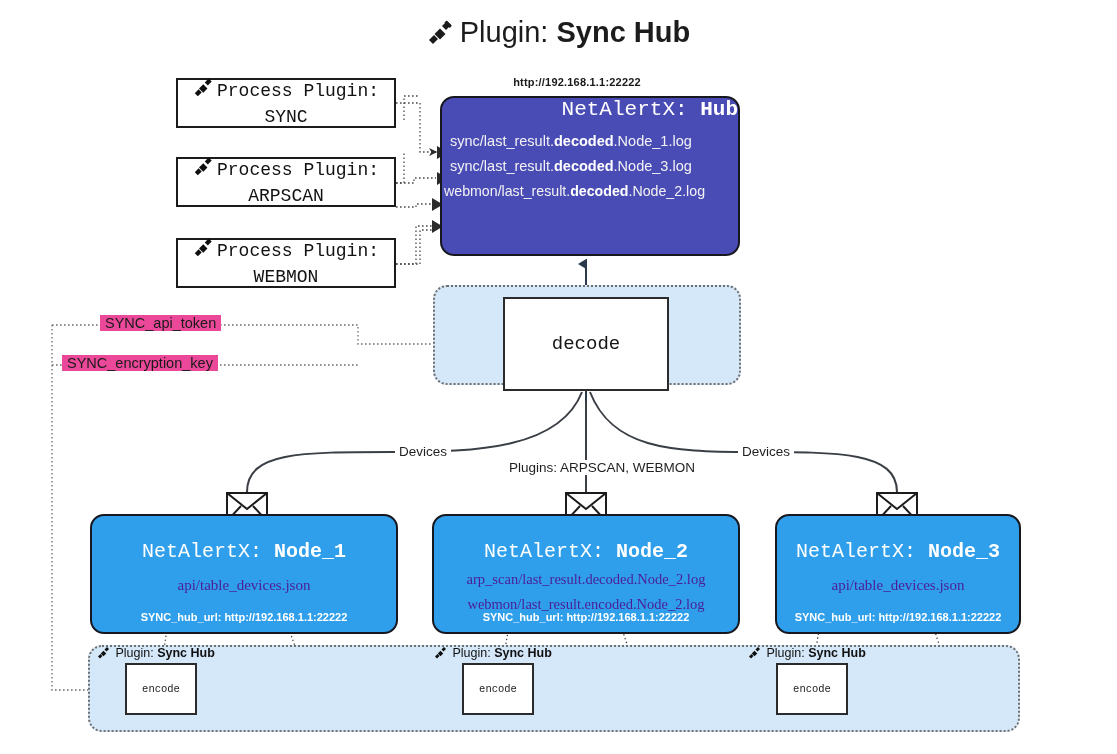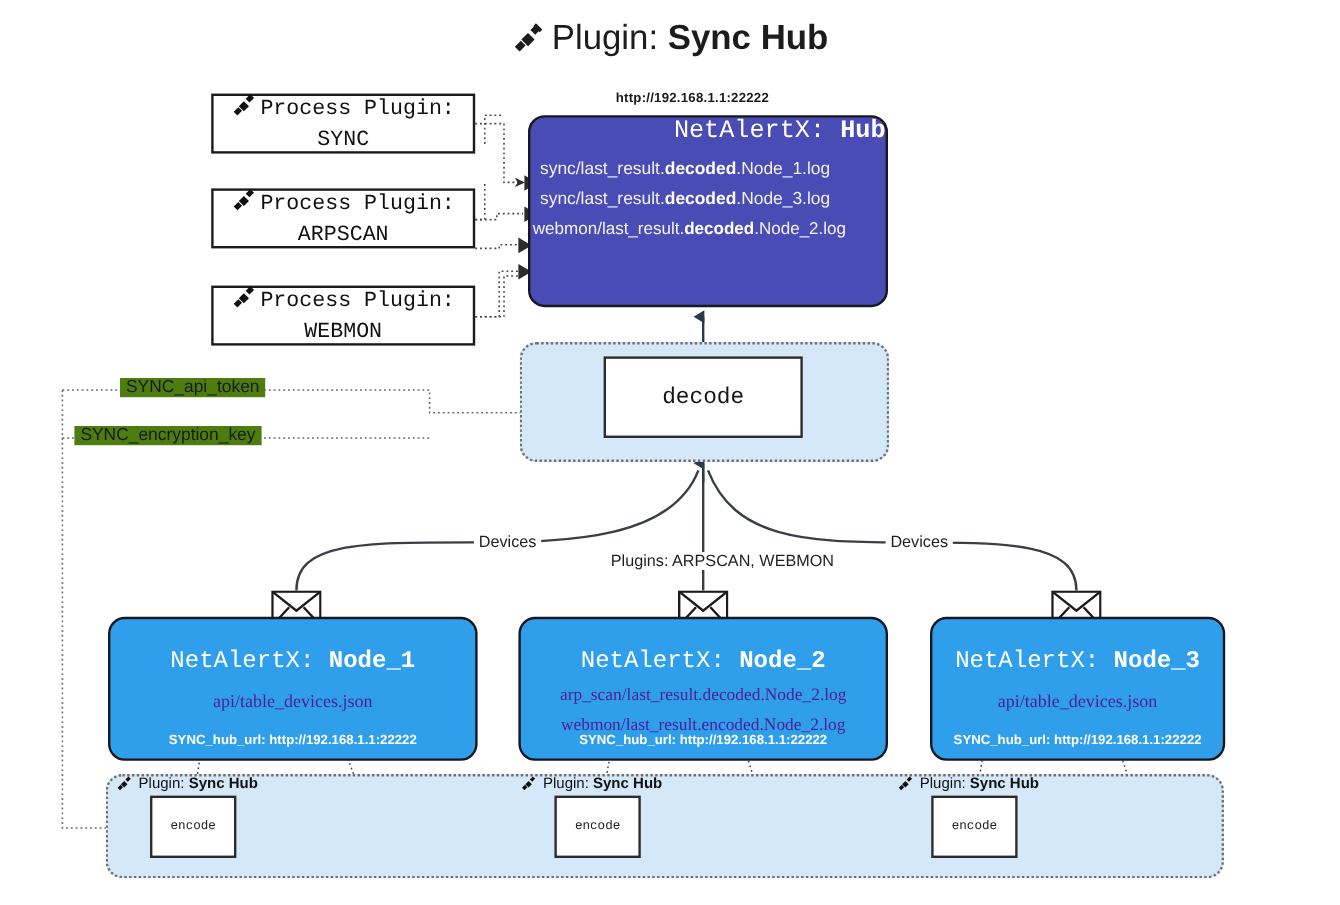--- a/index.html
+++ b/index.html
@@ -56,30 +56,30 @@
   }
   #hub .hub-line.wide{padding-left:2px;font-size:14.2px;}
   #hub .hub-line b{font-weight:bold;color:#ffffff;}
 
   
   #decode-wrap{
     position:absolute;left:433px;top:285px;width:308px;height:100px;
     background:#d4e8fa;border:2px dotted #6f6f6f;border-radius:14px;box-sizing:border-box;
   }
   #decode-box{
-    position:absolute;left:503px;top:297px;width:166px;height:68px;
+    position:absolute;left:503px;top:297px;width:166px;height:94px;
     background:#ffffff;border:2px solid #2b2b2b;box-sizing:border-box;
     display:flex;align-items:center;justify-content:center;
     font-family:"Liberation Mono","DejaVu Sans Mono",monospace;
     font-size:19px;color:#161616;
   }
 
   
   .key-label{
-    position:absolute;font-size:14.5px;color:#1a1a1a;background:#4d7c0f;
+    position:absolute;font-size:14.5px;color:#1a1a1a;background:#ec4899;
     padding:0 5px;white-space:nowrap;
   }
   #lbl-api{left:100px;top:315px;}
   #lbl-enc{left:62px;top:355px;}
 
   
   .edge-label{
     position:absolute;font-size:13.5px;color:#1f1f1f;background:#ffffff;
     padding:0 4px;white-space:nowrap;
   }

